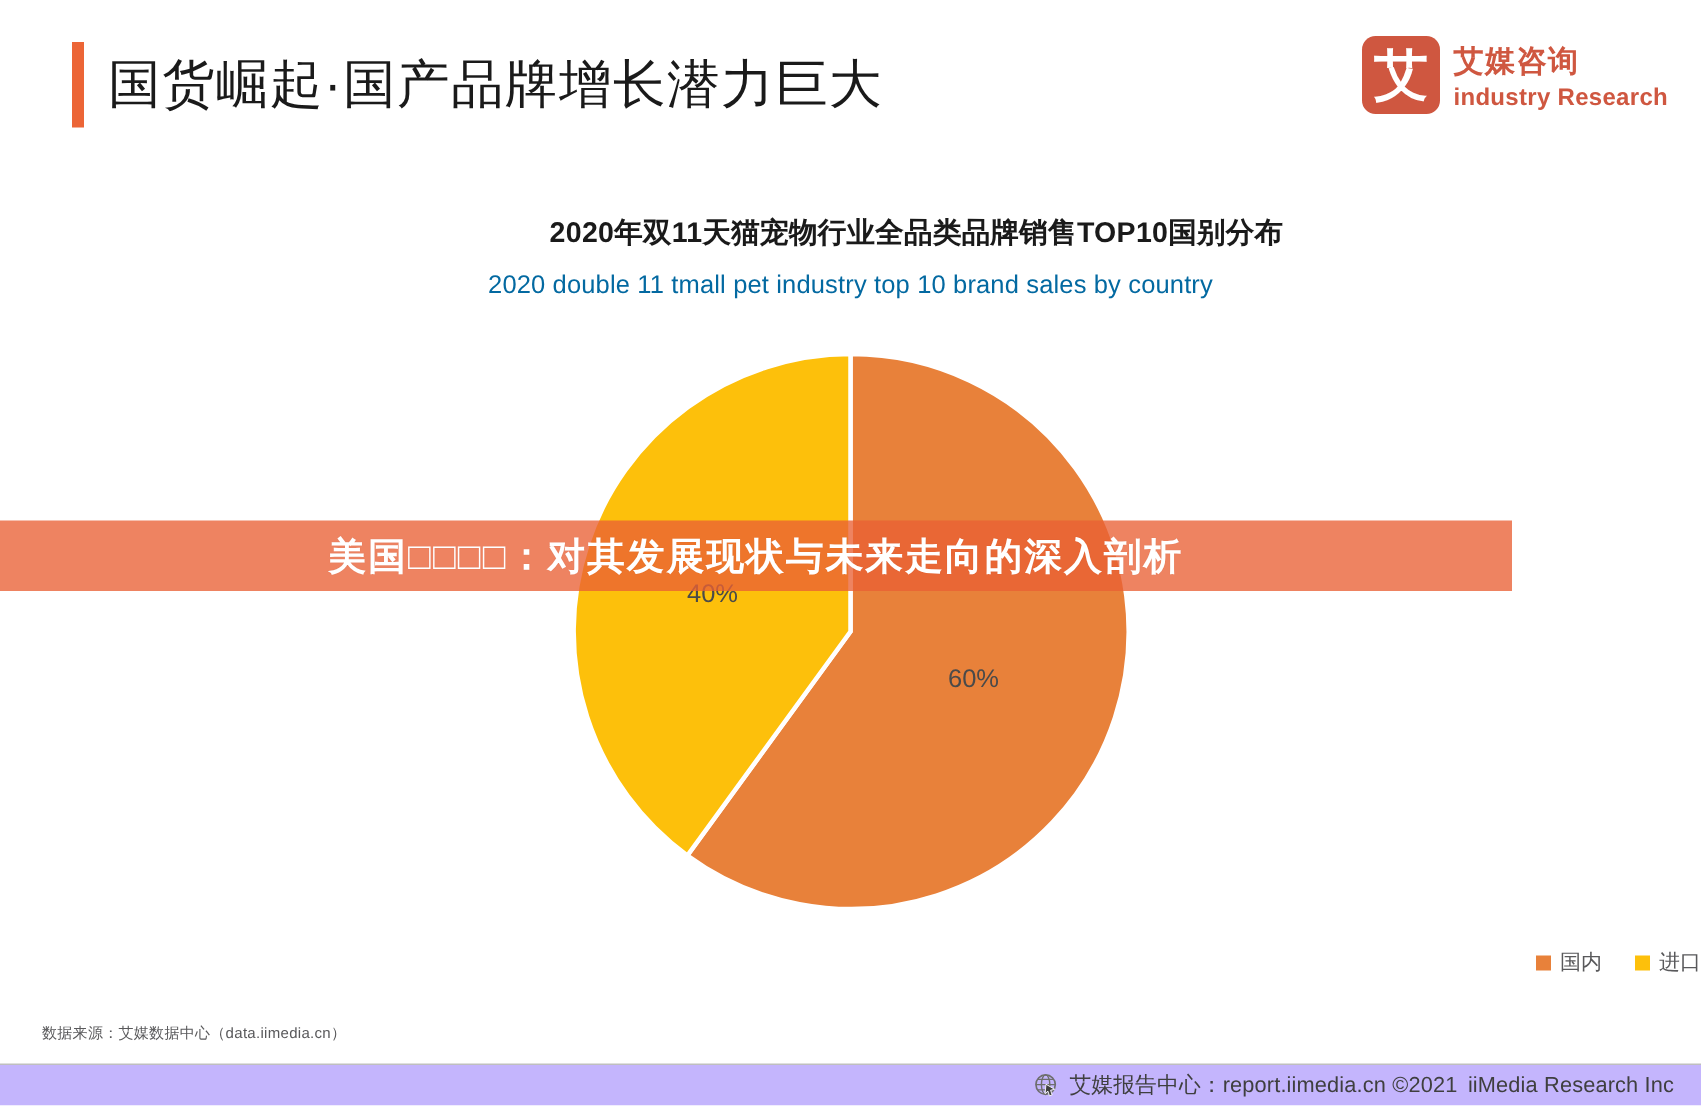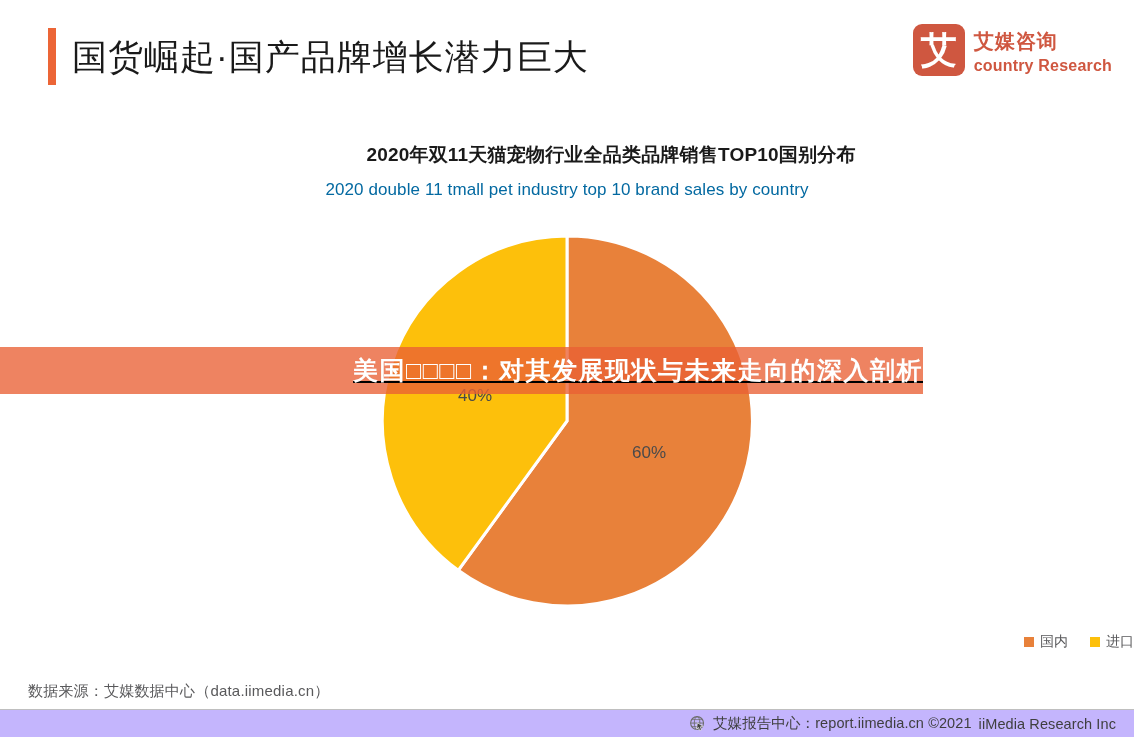--- a/index.html
+++ b/index.html
@@ -168,43 +168,42 @@
   .legend-label {
     font-size: 14px;
     color: #59595b;
   }
 
   
   .banner {
     position: absolute;
     left: 0;
     top: 347px;
-    width: 923px;
+    width: 1008px;
     height: 47px;
     background: rgba(233, 96, 52, 0.78);
     display: flex;
     align-items: center;
-    justify-content: flex-end;
-    text-decoration: underline;
+    justify-content: center;
   }
   .banner-text {
     font-size: 25px;
     font-weight: bold;
     color: #ffffff;
     letter-spacing: 1.5px;
     white-space: nowrap;
     text-shadow: 0 0 1px rgba(0,0,0,0.07);
   }
 
   
   .source-note {
     position: absolute;
     left: 28px;
     top: 682px;
-    font-size: 15px;
+    font-size: 10px;
     color: #59595b;
     letter-spacing: 0.2px;
   }
 
   
   .footer-divider {
     position: absolute;
     left: 0;
     top: 709px;
     width: 1134px;
@@ -244,21 +243,21 @@
 <div class="page">
 
   <div class="header">
     <div class="header-accent"></div>
     <div class="header-title">国货崛起·国产品牌增长潜力巨大</div>
 
     <div class="brand">
       <div class="brand-mark">艾</div>
       <div class="brand-text">
         <div class="brand-cn">艾媒咨询</div>
-        <div class="brand-en">country Research</div>
+        <div class="brand-en">industry Research</div>
       </div>
     </div>
   </div>
 
   <div class="chart-title">2020年双11天猫宠物行业全品类品牌销售TOP10国别分布</div>
   <div class="chart-subtitle">2020 double 11 tmall pet industry top 10 brand sales by country</div>
 
   <div class="pie-wrap">
     <svg class="pie-svg" viewBox="0 0 374 374">
 

